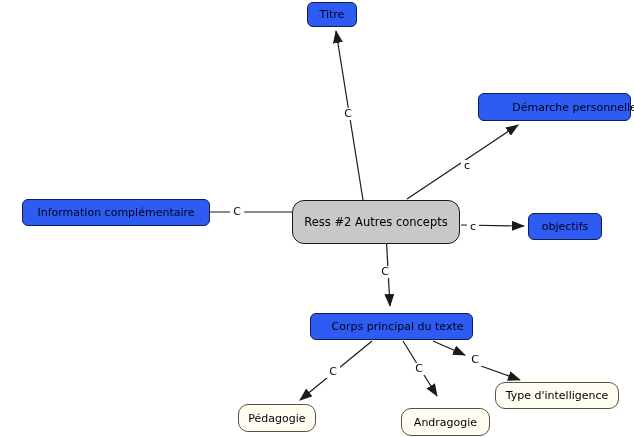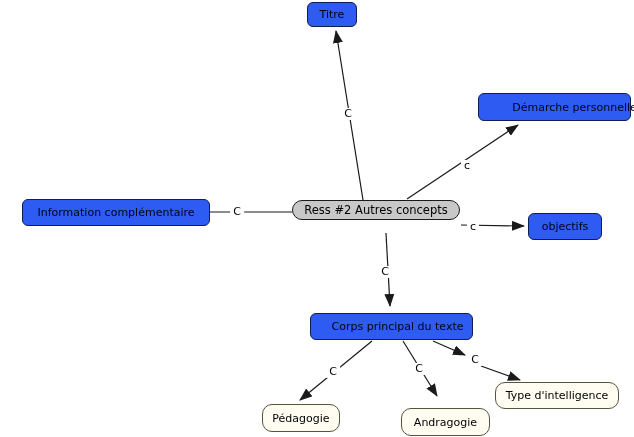--- a/index.html
+++ b/index.html
@@ -60,23 +60,23 @@
     font-size: 11px;
     color: #000000;
     z-index: 3;
     line-height: 1.1;
   }
   
   #n-titre      { left: 307px; top: 2px;   width: 50px;  height: 25px; }
   #n-demarche   { left: 478px; top: 93px;  width: 153px; height: 28px; padding-left: 40px; }
   #n-objectifs  { left: 528px; top: 213px; width: 74px;  height: 27px; }
   #n-info       { left: 2px;   top: 199px; width: 188px; height: 27px; margin-left: 20px; }
-  #n-center     { left: 292px; top: 200px; width: 168px; height: 20px; }
+  #n-center     { left: 292px; top: 200px; width: 168px; height: 44px; }
   #n-corps      { left: 310px; top: 313px; width: 163px; height: 27px; padding-left: 12px; }
-  #n-pedagogie  { left: 238px; top: 404px; width: 78px;  height: 28px; margin-left: 24px; }
+  #n-pedagogie  { left: 238px; top: 404px; width: 78px;  height: 28px; }
   #n-andragogie { left: 401px; top: 400px; width: 89px;  height: 28px; margin-top: 8px; }
   #n-type       { left: 495px; top: 382px; width: 124px; height: 27px; }
   
   #l-titre     { left: 348px; top: 114px; }
   #l-demarche  { left: 467px; top: 166px; }
   #l-objectifs { left: 473px; top: 227px; }
   #l-info      { left: 237px; top: 212px; }
   #l-corps     { left: 385px; top: 272px; }
   #l-pedagogie { left: 333px; top: 372px; }
   #l-andragogie{ left: 419px; top: 369px; }

